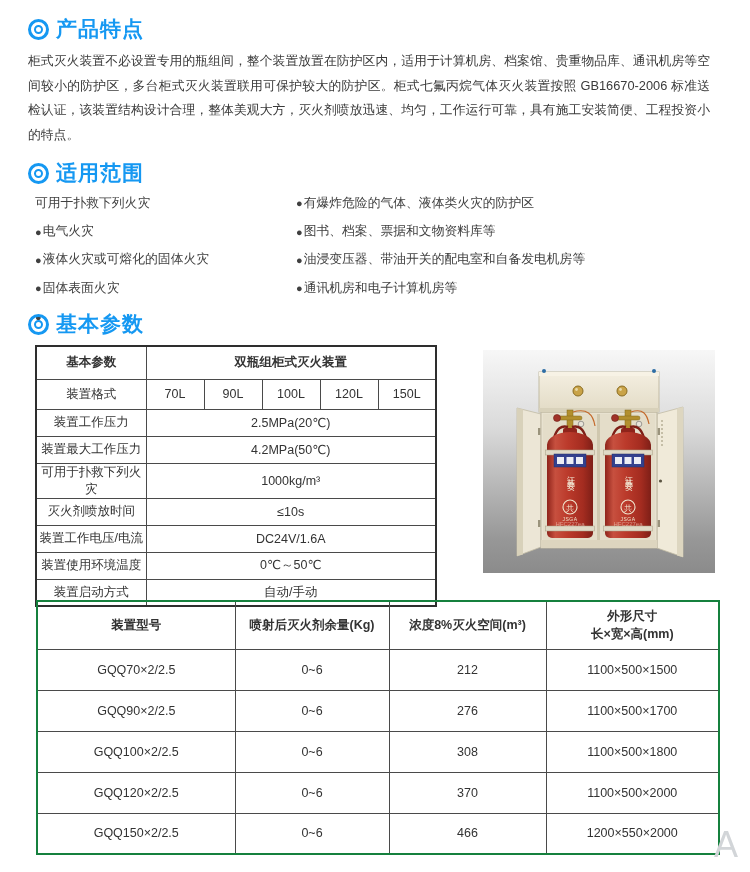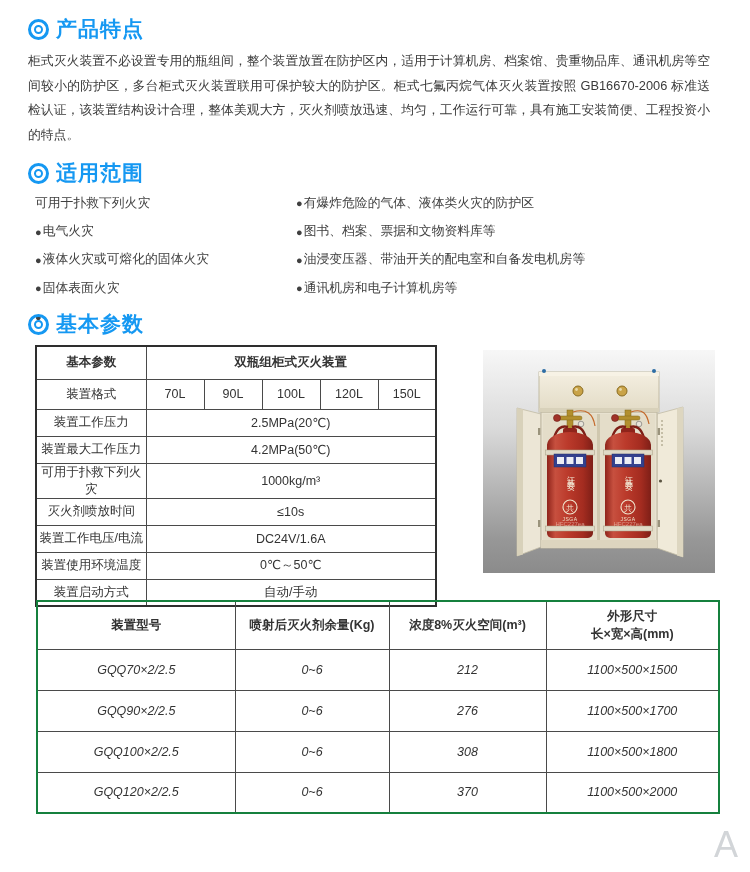--- a/index.html
+++ b/index.html
@@ -34,21 +34,21 @@
   .t1 td { border:1px solid #4a4a4a; text-align:center; vertical-align:middle; padding:0; color:#333; }
   .t1 .hd { font-weight:bold; }
   .t1 tr.r1 { height:33px; }
   .t1 tr.r2 { height:30px; }
   .t1 tr.rn { height:27px; }
 
   .t2 { position:absolute; left:36px; top:600px; width:682px; font-size:12.5px; border:2px solid #15803d; }
   .t2 th, .t2 td { border:1px solid #4a4a4a; text-align:center; vertical-align:middle; padding:0; color:#333; }
   .t2 th { font-weight:bold; line-height:1.45; }
   .t2 thead tr { height:48px; }
-  .t2 tbody tr { height:41px;font-style:italic; }
+  .t2 tbody tr { height:41px; }
 
   
   .photo { position:absolute; left:483px; top:350px; width:232px; height:223px; }
   .photo svg { display:block; }
   .vlabel { position:absolute; writing-mode:vertical-rl; text-orientation:upright;
             font-size:8px; line-height:1; letter-spacing:2px; color:#f3ead6; }
   .vlabel.c1 { left:83px;  top:120px; }
   .vlabel.c2 { left:141px; top:120px; }
   .emblem-char { position:absolute; font-size:8px; color:#f3ead6; }
   .emblem-char.c1 { left:83px;  top:153px; }
@@ -326,18 +326,24 @@
         <td>0~6</td>
         <td>308</td>
         <td>1100×500×1800</td>
       </tr>
       <tr>
         <td>GQQ120×2/2.5</td>
         <td>0~6</td>
         <td>370</td>
         <td>1100×500×2000</td>
       </tr>
+      <tr>
+        <td>GQQ150×2/2.5</td>
+        <td>0~6</td>
+        <td>466</td>
+        <td>1200×550×2000</td>
+      </tr>
     </tbody>
   </table>
 
   <div class="watermark">A</div>
 
 </div>
 
 </body></html>

